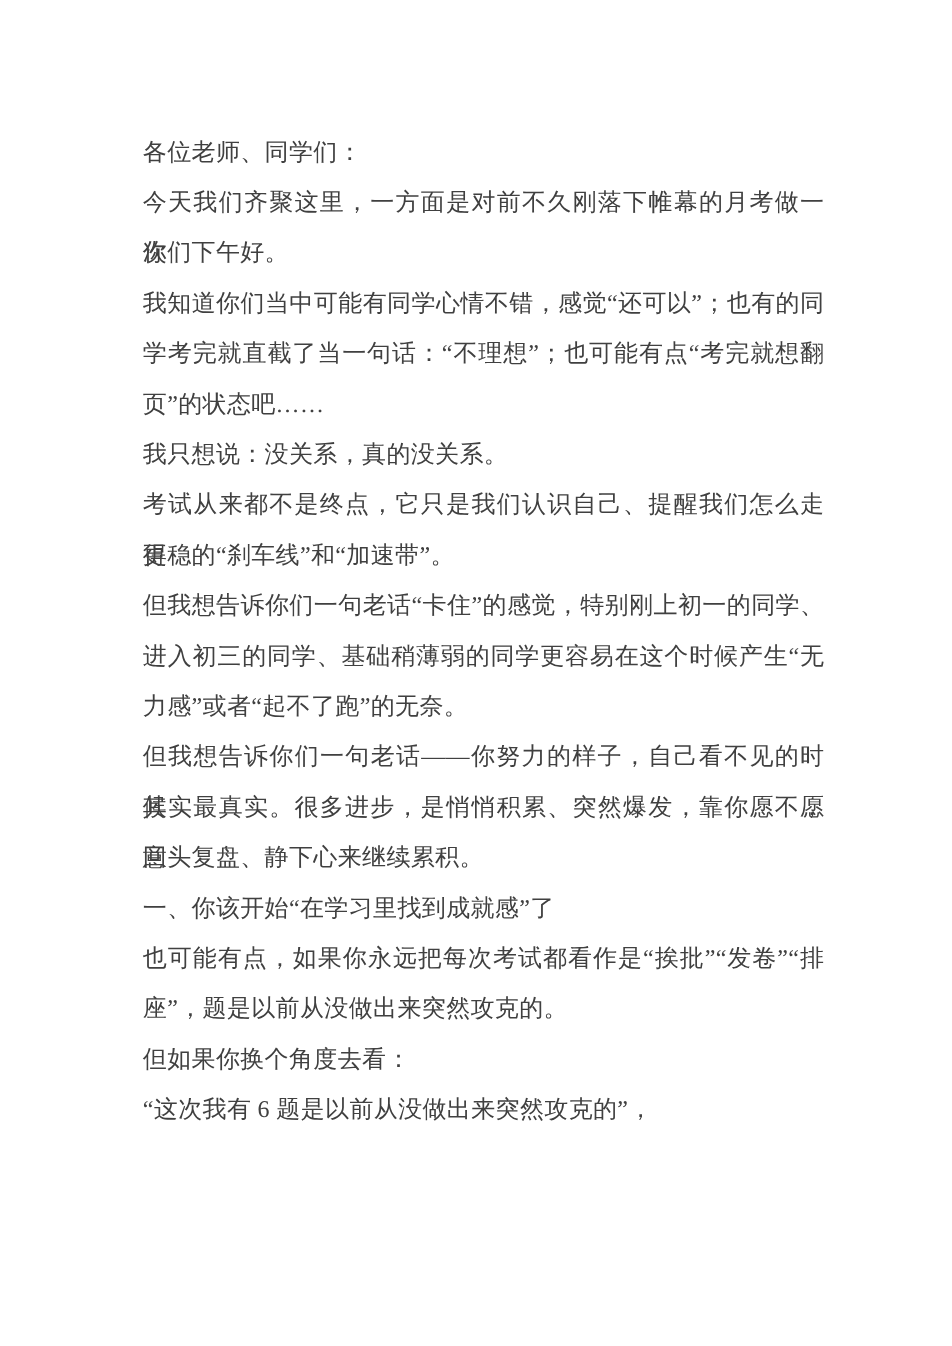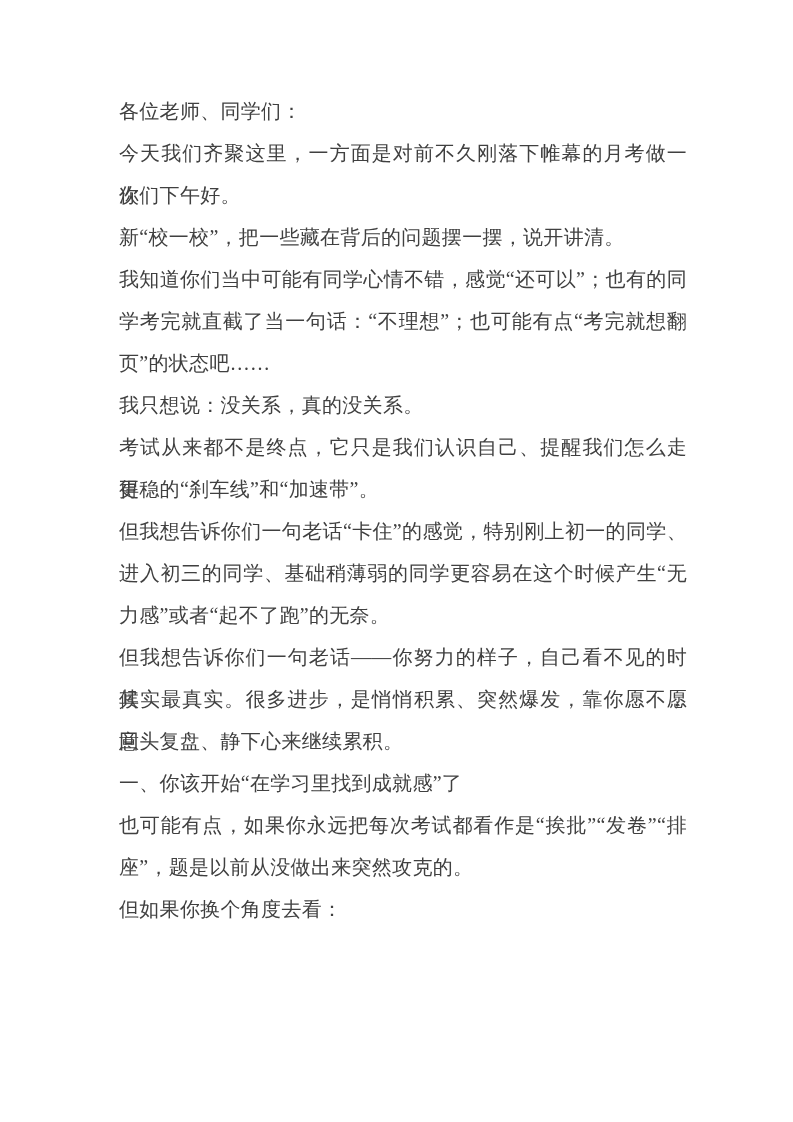--- a/index.html
+++ b/index.html
@@ -12,21 +12,21 @@
   }
   .page {
     position: relative;
     width: 793px;
     height: 1122px;
     background: #ffffff;
   }
   .textblock {
     position: absolute;
     left: 119px;
-    top: 90px;
+    top: 106px;
     width: 568px;
   }
   .line {
     height: 42px;
     line-height: 42px;
     font-size: 20px;
     color: #404040;
     letter-spacing: 0.3px;
     white-space: nowrap;
   }
@@ -38,31 +38,31 @@
   }
 </style>
 </head>
 <body>
 
 <div class="page">
   <div class="textblock">
     <div class="line">各位老师、同学们：</div>
     <div class="line full">今天我们齐聚这里，一方面是对前不久刚落下帷幕的月考做一次</div>
     <div class="line">你们下午好。</div>
-    <div class="line">新“校一校”，把一些藏在背后的问题摆一摆，说开讲清。</div>
     <div class="line full">我知道你们当中可能有同学心情不错，感觉“还可以”；也有的同</div>
     <div class="line full">学考完就直截了当一句话：“不理想”；也可能有点“考完就想翻</div>
     <div class="line">页”的状态吧……</div>
     <div class="line">我只想说：没关系，真的没关系。</div>
     <div class="line full">考试从来都不是终点，它只是我们认识自己、提醒我们怎么走得</div>
     <div class="line">更稳的“刹车线”和“加速带”。</div>
     <div class="line full">但我想告诉你们一句老话“卡住”的感觉，特别刚上初一的同学、</div>
     <div class="line full">进入初三的同学、基础稍薄弱的同学更容易在这个时候产生“无</div>
     <div class="line">力感”或者“起不了跑”的无奈。</div>
     <div class="line full">但我想告诉你们一句老话——你努力的样子，自己看不见的时候，</div>
     <div class="line full">其实最真实。很多进步，是悄悄积累、突然爆发，靠你愿不愿意</div>
     <div class="line">回头复盘、静下心来继续累积。</div>
     <div class="line">一、你该开始“在学习里找到成就感”了</div>
     <div class="line full">也可能有点，如果你永远把每次考试都看作是“挨批”“发卷”“排</div>
     <div class="line">座”，题是以前从没做出来突然攻克的。</div>
     <div class="line">但如果你换个角度去看：</div>
+    <div class="line">“这次我有 6 题是以前从没做出来突然攻克的”，</div>
   </div>
 </div>
 
 </body></html>

